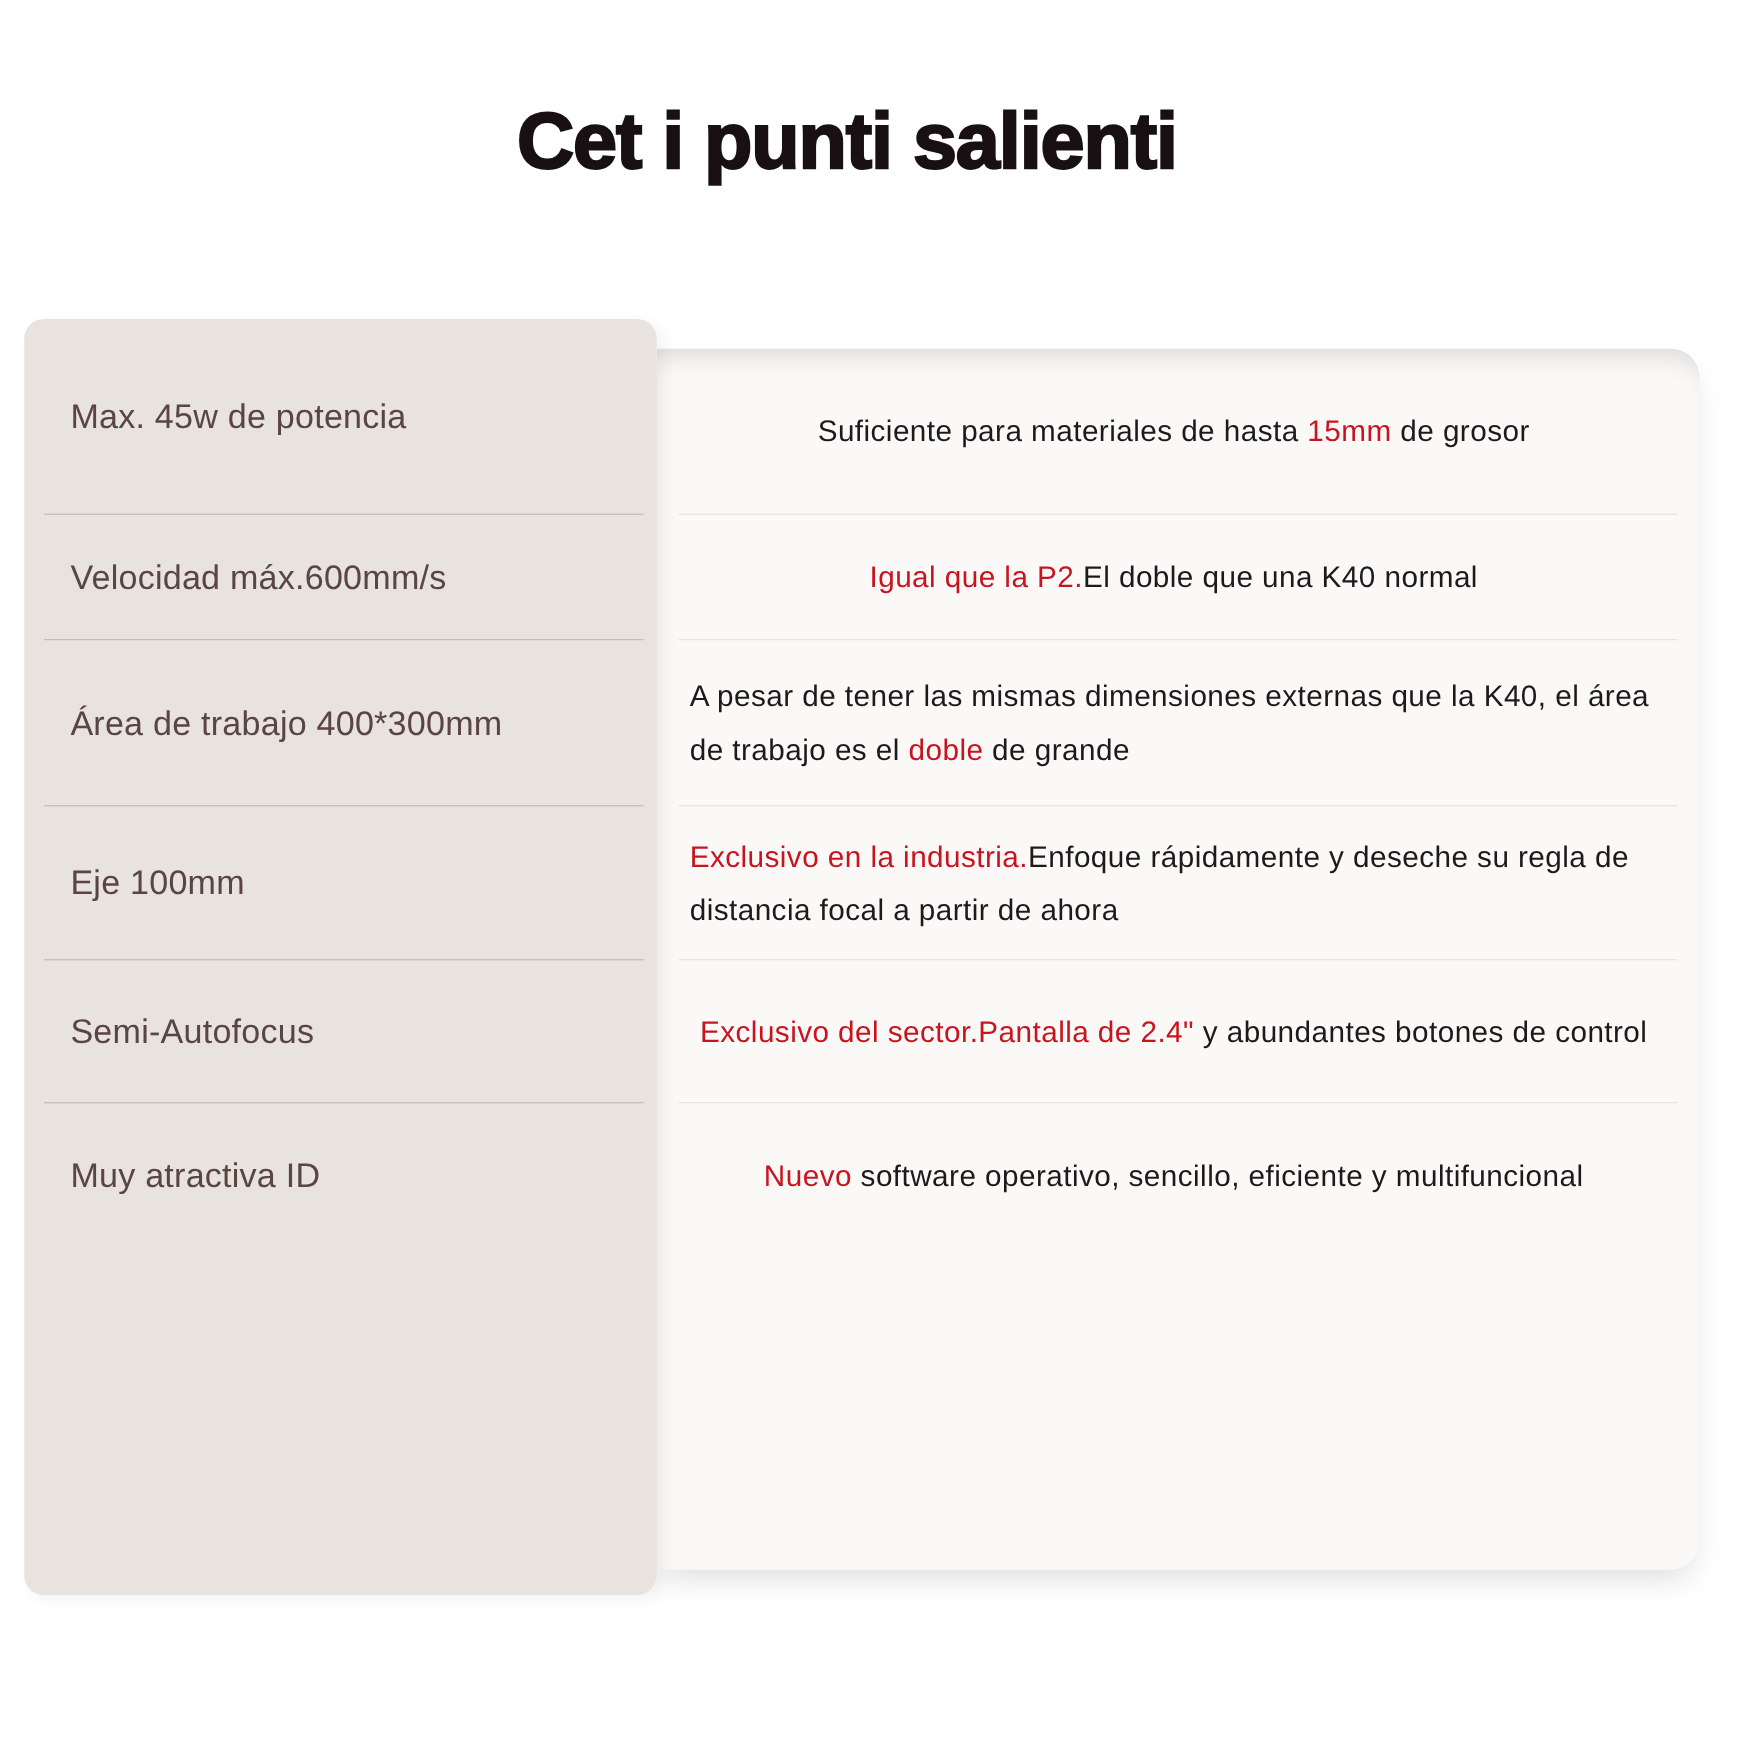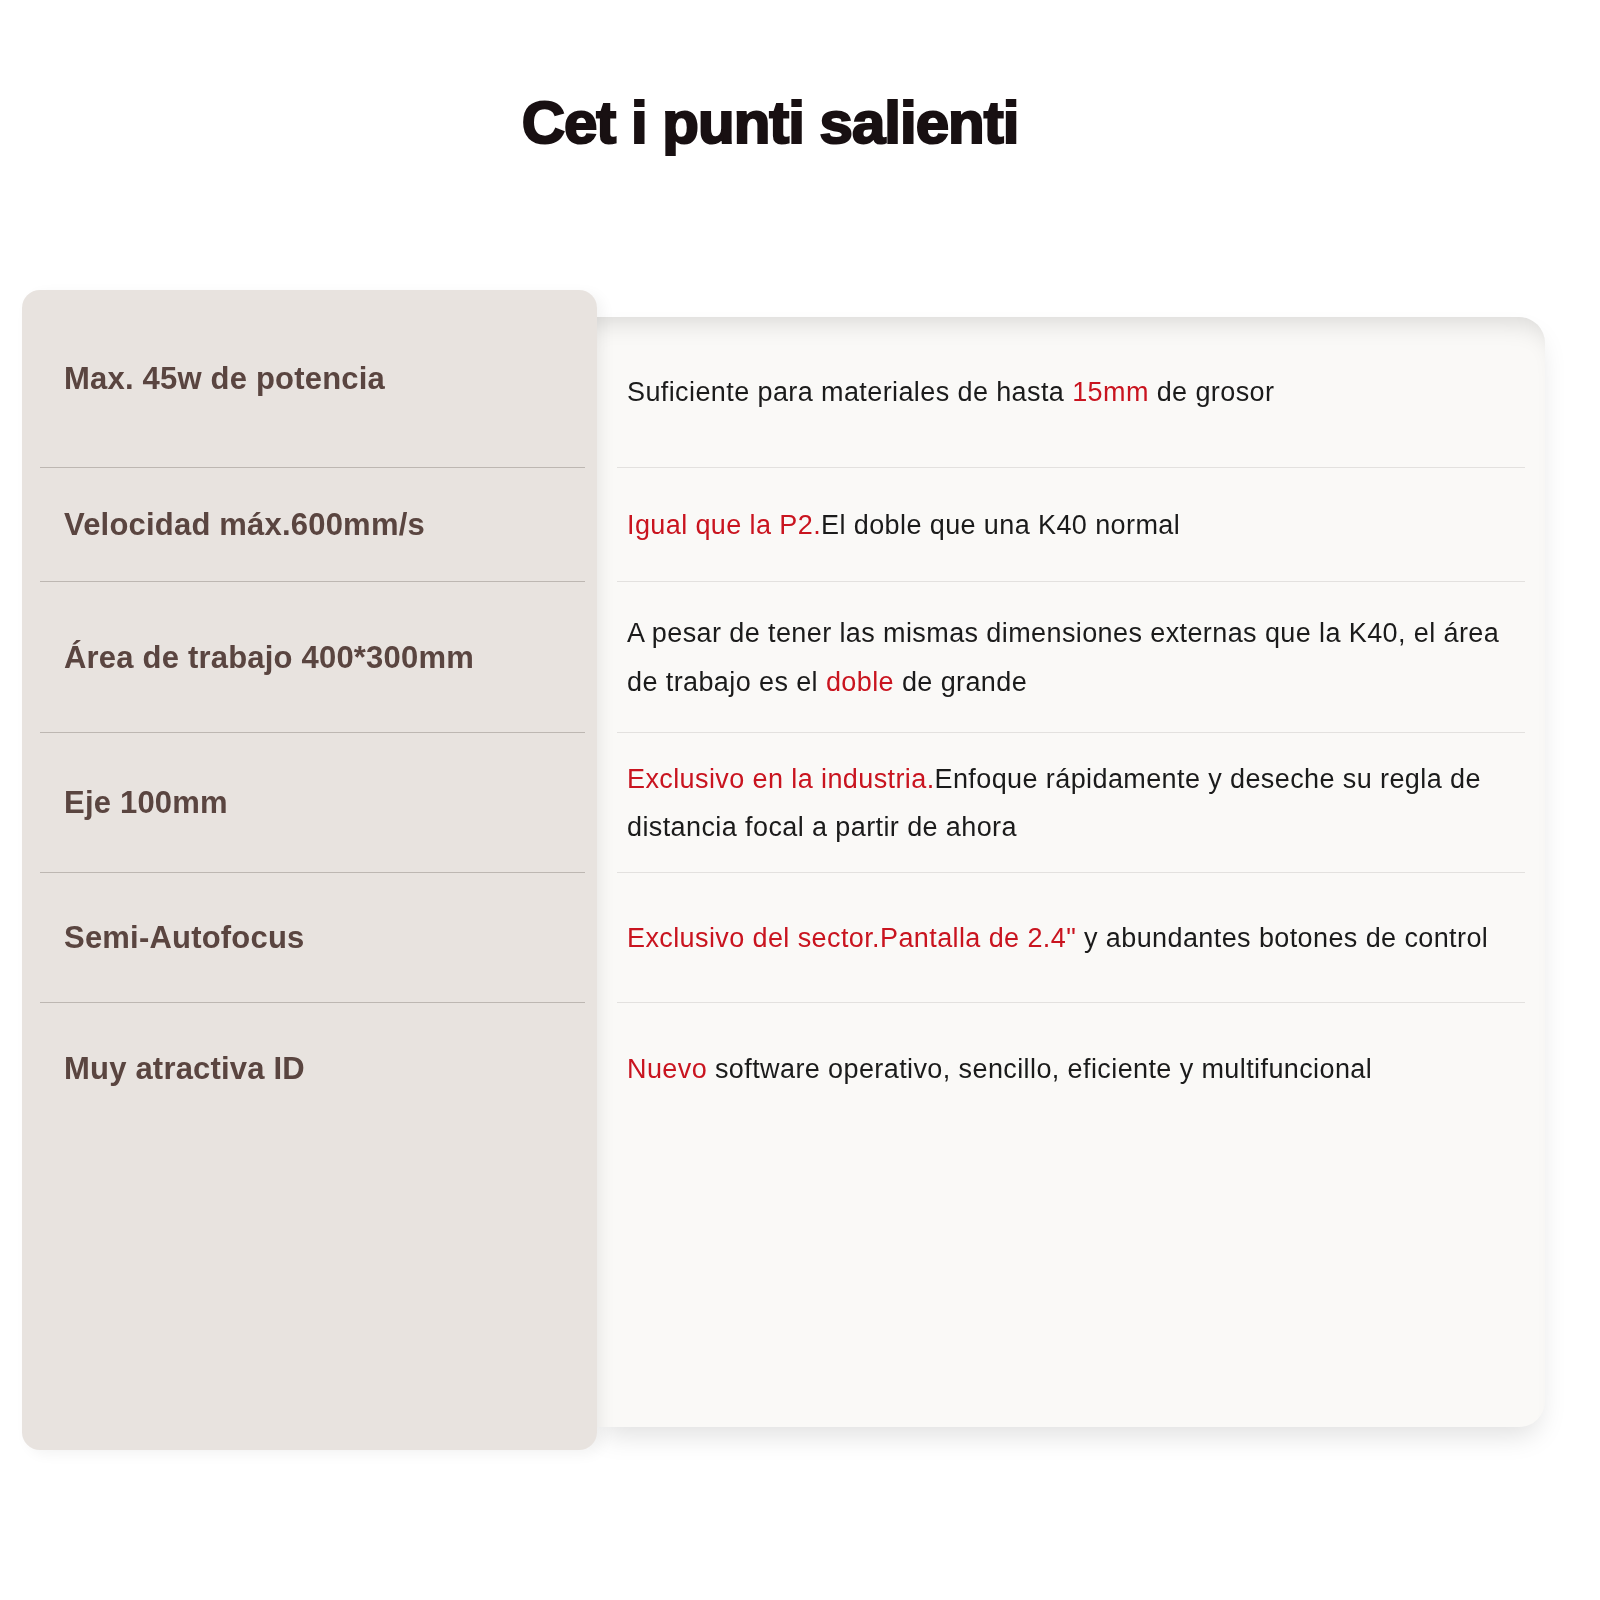--- a/index.html
+++ b/index.html
@@ -15,21 +15,21 @@
   }
   *{margin:0;padding:0;box-sizing:border-box;}
   html,body{width:1600px;height:1600px;background:var(--page-bg);overflow:hidden;}
   body{font-family:"Liberation Sans",sans-serif;}
 
   .stage{position:relative;width:1600px;height:1600px;background:var(--page-bg);}
 
   .title{
     position:absolute;top:88px;left:0;width:1540px;
     text-align:center;
-    font-size:60px;font-weight:bold;letter-spacing:-1px;
+    font-size:72px;font-weight:bold;letter-spacing:-1px;
     color:var(--title-text);
     -webkit-text-stroke:2.2px var(--title-text);
   }
 
   .panel-left{
     position:absolute;left:22px;top:290px;width:575px;height:1160px;
     background:var(--left-panel-bg);
     border-radius:18px;
     box-shadow:6px 4px 14px rgba(0,0,0,0.05);
     z-index:2;
@@ -44,24 +44,24 @@
   }
 
   #left-rows{display:grid;grid-template-rows:178px 114px 151px 140px 130px 132px 150px 165px;height:100%;}
   #right-rows{display:grid;grid-template-rows:151px 114px 151px 140px 130px 132px 150px 142px;height:100%;}
 
   .lrow{position:relative;display:flex;align-items:center;padding:0 20px 0 42px;}
   .lrow:not(:last-child)::after{
     content:"";position:absolute;left:18px;right:12px;bottom:0;height:1px;background:var(--left-divider);
   }
   .lrow .label{
-    font-size:31px;font-weight:bold;color:var(--label-text);letter-spacing:0.2px;
+    font-size:31px;font-weight:normal;color:var(--label-text);letter-spacing:0.2px;
   }
 
-  .rrow{position:relative;display:flex;align-items:center;padding:0 38px 0 30px;}
+  .rrow{position:relative;display:flex;align-items:center;padding:0 38px 0 30px;justify-content:center;}
   .rrow:not(:last-child)::after{
     content:"";position:absolute;left:20px;right:20px;bottom:0;height:1px;background:var(--right-divider);
   }
   .desc{
     font-size:27px;color:var(--body-text);line-height:1.78;letter-spacing:0.4px;
   }
   .desc .red{color:var(--accent-red);}
 </style>
 </head>
 <body>

